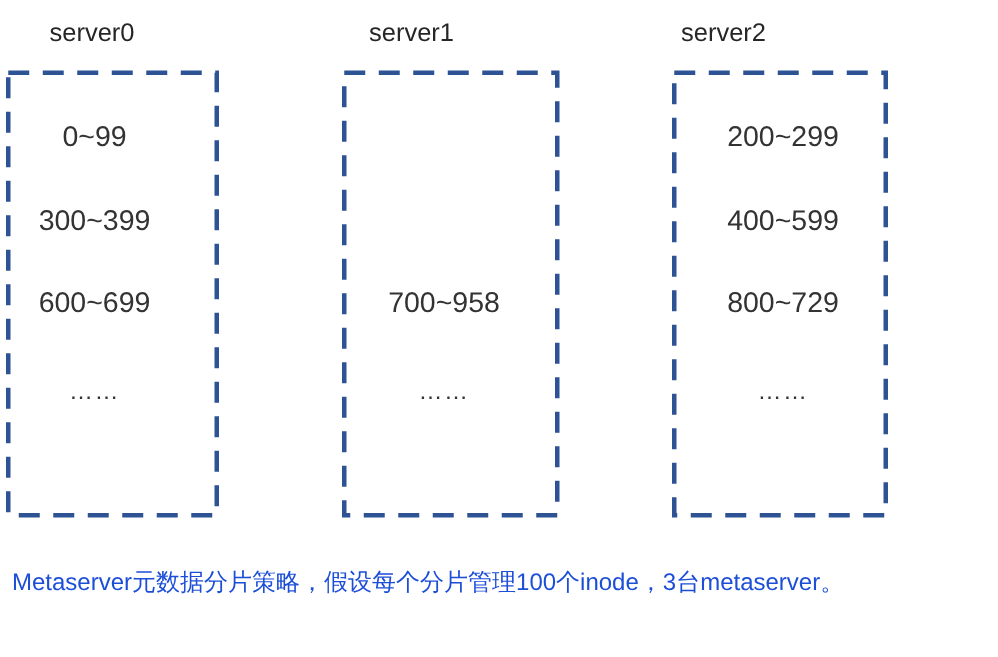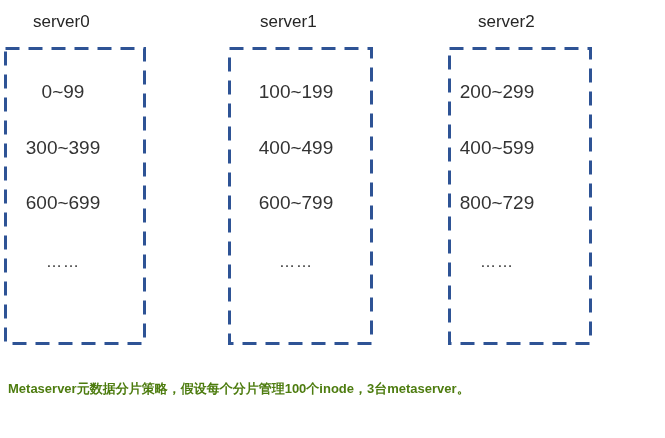--- a/index.html
+++ b/index.html
@@ -25,55 +25,54 @@
   .server-title {
     position: absolute;
     top: 11px;
     height: 22px;
     line-height: 22px;
     font-size: 17px;
     color: #262626;
     white-space: nowrap;
   }
   .t0 { left: 33px; }
-  .t1 { left: 260px; }
-  .t2 { left: 478px; }
+  .t1 { left: 246px; }
+  .t2 { left: 454px; }
   .col {
     position: absolute;
     top: 47px;
     width: 130px;
     height: 298px;
   }
   .c0 { left: -2px; }
   .c1 { left: 231px; }
-  .c2 { left: 432px; }
+  .c2 { left: 457px; }
   .shard {
     position: absolute;
     left: 0;
     width: 130px;
     height: 24px;
     line-height: 24px;
     text-align: center;
     font-size: 19px;
     color: #333333;
     white-space: nowrap;
   }
   .r0 { top: 33px; }
   .r1 { top: 89px; }
   .r2 { top: 144px; }
   .r3 { top: 203px; font-size: 16px; letter-spacing: 1px; }
   .caption {
     position: absolute;
     left: 8px;
     top: 377px;
     width: 655px;
-    font-size: 13px;
+    font-size: 16px;
     line-height: 23px;
-    color: #4d7c0f;
-    font-weight: bold;
+    color: #1d4ed8;
   }
 </style>
 </head>
 <body>
 
 <div class="canvas">
 
   <svg class="borders" viewBox="0 0 665 438" xmlns="http://www.w3.org/2000/svg">
     <rect class="box" x="5.5" y="48.5" width="139" height="295" stroke="#2e5395"></rect>
     <rect class="box" x="229.5" y="48.5" width="142" height="295" stroke="#2e5395"></rect>
@@ -85,23 +84,21 @@
   <div class="server-title t2">server2</div>
 
   <div class="col c0">
     <div class="shard r0">0~99</div>
     <div class="shard r1">300~399</div>
     <div class="shard r2">600~699</div>
     <div class="shard r3">……</div>
   </div>
 
   <div class="col c1">
-    <div class="shard r0">100~199</div>
-    <div class="shard r1">400~499</div>
-    <div class="shard r2">600~799</div>
+    <div class="shard r2">700~958</div>
     <div class="shard r3">……</div>
   </div>
 
   <div class="col c2">
     <div class="shard r0">200~299</div>
     <div class="shard r1">400~599</div>
     <div class="shard r2">800~729</div>
     <div class="shard r3">……</div>
   </div>
 

